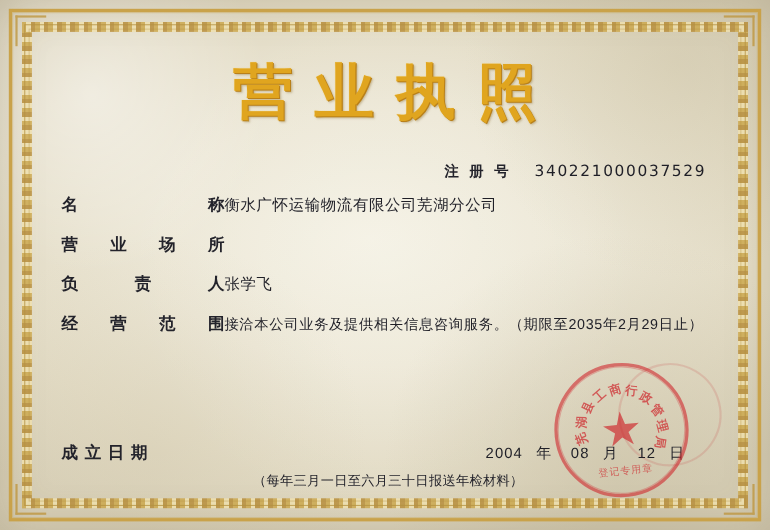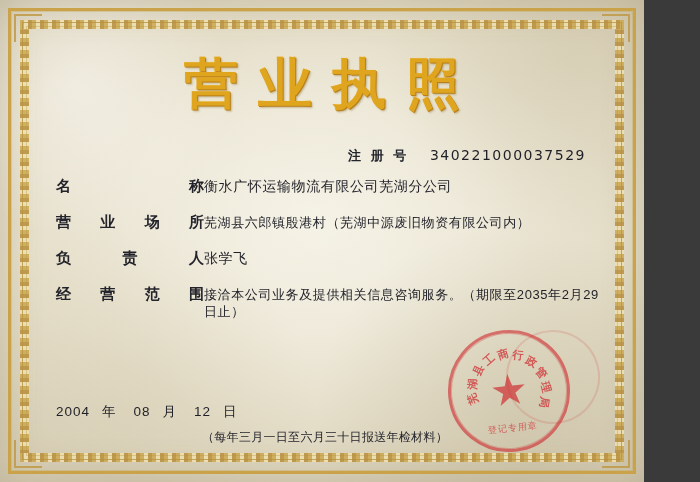--- a/index.html
+++ b/index.html
@@ -5,21 +5,21 @@
   html, body {
     margin: 0;
     padding: 0;
     background: #3a3a3a;
   }
   body {
     font-family: "Liberation Sans", sans-serif;
   }
   .certificate {
     position: relative;
-    width: 644px;
+    width: 700px;
     height: 482px;
     overflow: hidden;
     background:
       radial-gradient(ellipse 70% 60% at 48% 45%, #f2efe2 0%, #ece7d6 40%, #e3dcc6 72%, #d8d0b8 100%);
   }
   
   .paper-noise {
     position: absolute;
     inset: 0;
     background-image:
@@ -287,21 +287,20 @@
         <div class="field-value big">衡水广怀运输物流有限公司芜湖分公司</div>
       </div>
 
       <div class="field-row">
         <div class="field-label">
           <span>营</span>
           <span>业</span>
           <span>场</span>
           <span>所</span>
         </div>
-        <div class="field-value">芜湖县六郎镇殷港村（芜湖中源废旧物资有限公司内）</div>
       </div>
 
       <div class="field-row">
         <div class="field-label">
           <span>负</span>
           <span>责</span>
           <span>人</span>
         </div>
         <div class="field-value big">张学飞</div>
       </div>
@@ -315,20 +314,21 @@
         </div>
         <div class="field-value">接洽本公司业务及提供相关信息咨询服务。（期限至2035年2月29日止）</div>
       </div>
 
     </div>
 
     <div class="seal-ghost"></div>
 
     <div class="footer">
       <div class="footer-line">
+        <div class="found-label">成立日期</div>
         <div class="issue-date">
           <span class="num">2004</span><span class="unit">年</span><span class="num">08</span><span class="unit">月</span><span class="num">12</span><span class="unit">日</span>
         </div>
       </div>
       <div class="note">（每年三月一日至六月三十日报送年检材料）</div>
     </div>
 
   </div>
 
   <div class="seal">

